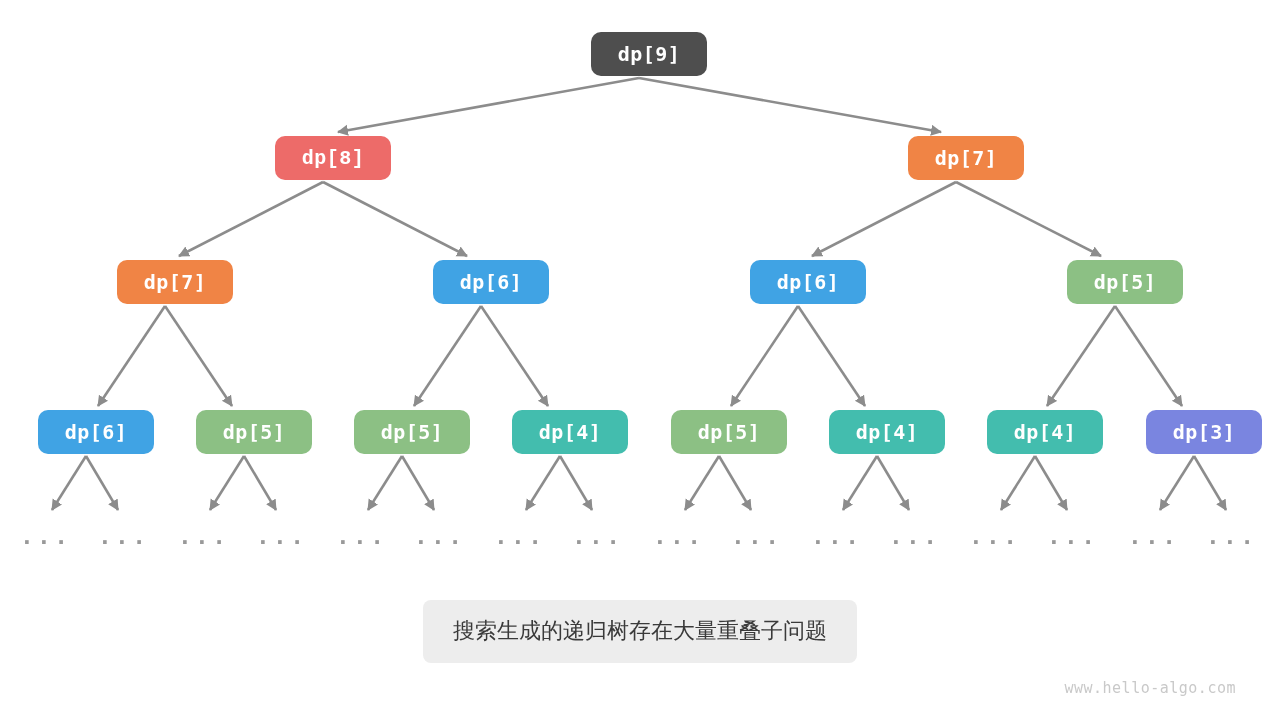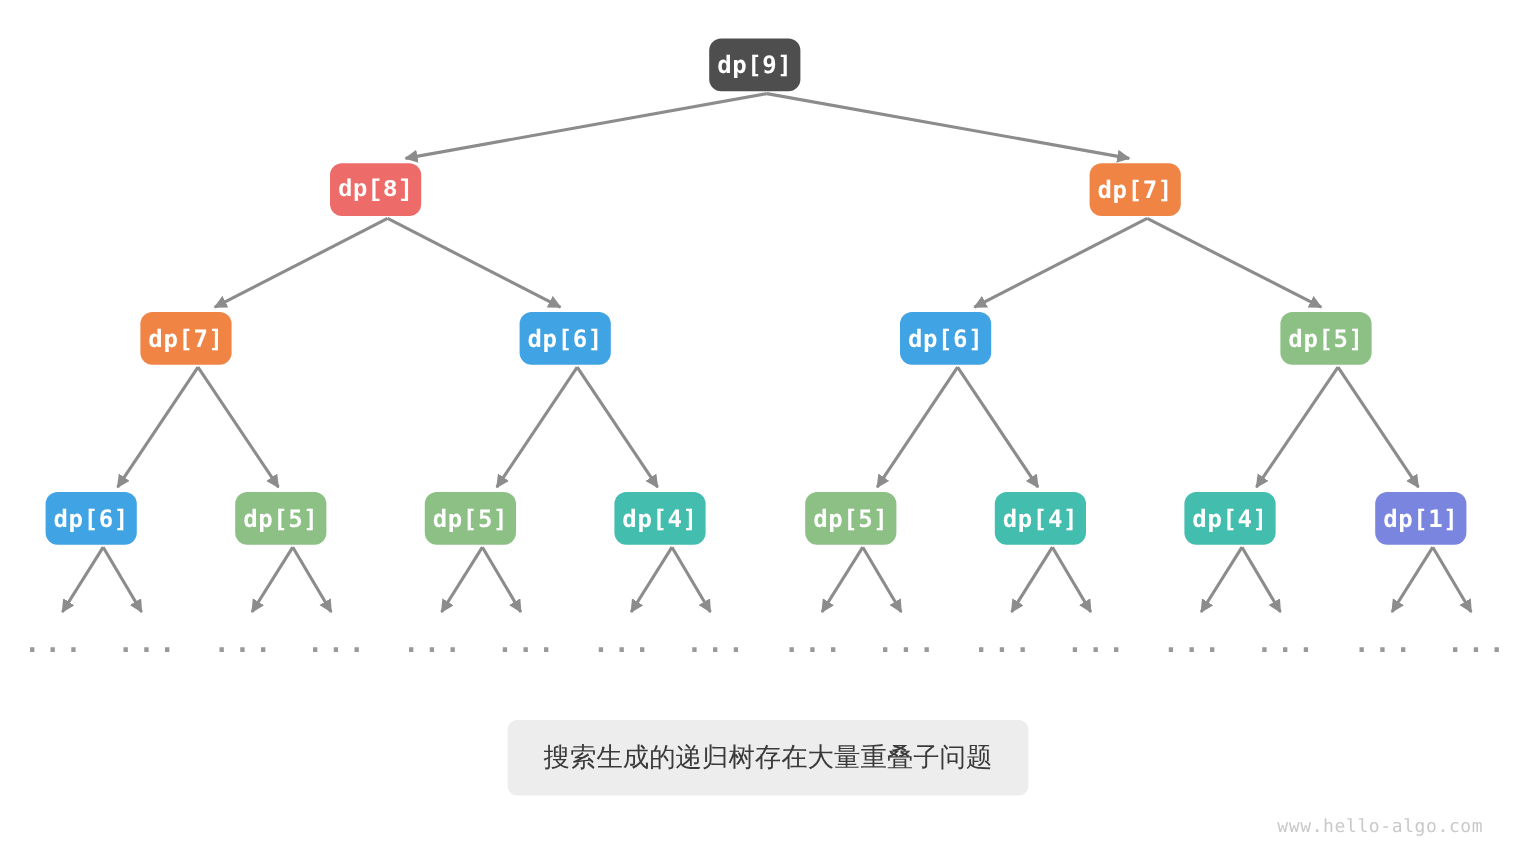--- a/index.html
+++ b/index.html
@@ -7,21 +7,21 @@
     position:relative;
     width:1280px;height:720px;
     background:#ffffff;
     overflow:hidden;
     font-family:"DejaVu Sans Mono","Liberation Mono",monospace;
   }
   .edges{position:absolute;left:0;top:0;width:1280px;height:720px;}
   .edges line{stroke:#8C8C8C;stroke-width:2.6;}
   .node{
     position:absolute;
-    width:76px;height:44px;
+    width:116px;height:44px;
     border-radius:10px;
     display:flex;align-items:center;justify-content:center;
     color:#ffffff;
     font-size:20px;font-weight:700;
     letter-spacing:0.5px;
     font-family:"DejaVu Sans Mono","Liberation Mono",monospace;
   }
   .dots{
     position:absolute;
     transform:translateX(-50%);
@@ -111,21 +111,21 @@
   <div class="node" style="left: 750px; top: 260px; background: rgb(64, 163, 228);">dp[6]</div>
   <div class="node" style="left: 1067px; top: 260px; background: rgb(140, 192, 132);">dp[5]</div>
 
   <div class="node" style="left: 38px; top: 410px; background: rgb(64, 163, 228);">dp[6]</div>
   <div class="node" style="left: 196px; top: 410px; background: rgb(140, 192, 132);">dp[5]</div>
   <div class="node" style="left: 354px; top: 410px; background: rgb(140, 192, 132);">dp[5]</div>
   <div class="node" style="left: 512px; top: 410px; background: rgb(67, 189, 174);">dp[4]</div>
   <div class="node" style="left: 671px; top: 410px; background: rgb(140, 192, 132);">dp[5]</div>
   <div class="node" style="left: 829px; top: 410px; background: rgb(67, 189, 174);">dp[4]</div>
   <div class="node" style="left: 987px; top: 410px; background: rgb(67, 189, 174);">dp[4]</div>
-  <div class="node" style="left: 1146px; top: 410px; background: rgb(122, 133, 224);">dp[1]</div>
+  <div class="node" style="left: 1146px; top: 410px; background: rgb(122, 133, 224);">dp[3]</div>
 
   <div class="dots" style="left:46px;top:526px">...</div>
   <div class="dots" style="left:124px;top:526px">...</div>
   <div class="dots" style="left:204px;top:526px">...</div>
   <div class="dots" style="left:282px;top:526px">...</div>
   <div class="dots" style="left:362px;top:526px">...</div>
   <div class="dots" style="left:440px;top:526px">...</div>
   <div class="dots" style="left:520px;top:526px">...</div>
   <div class="dots" style="left:598px;top:526px">...</div>
   <div class="dots" style="left:679px;top:526px">...</div>

